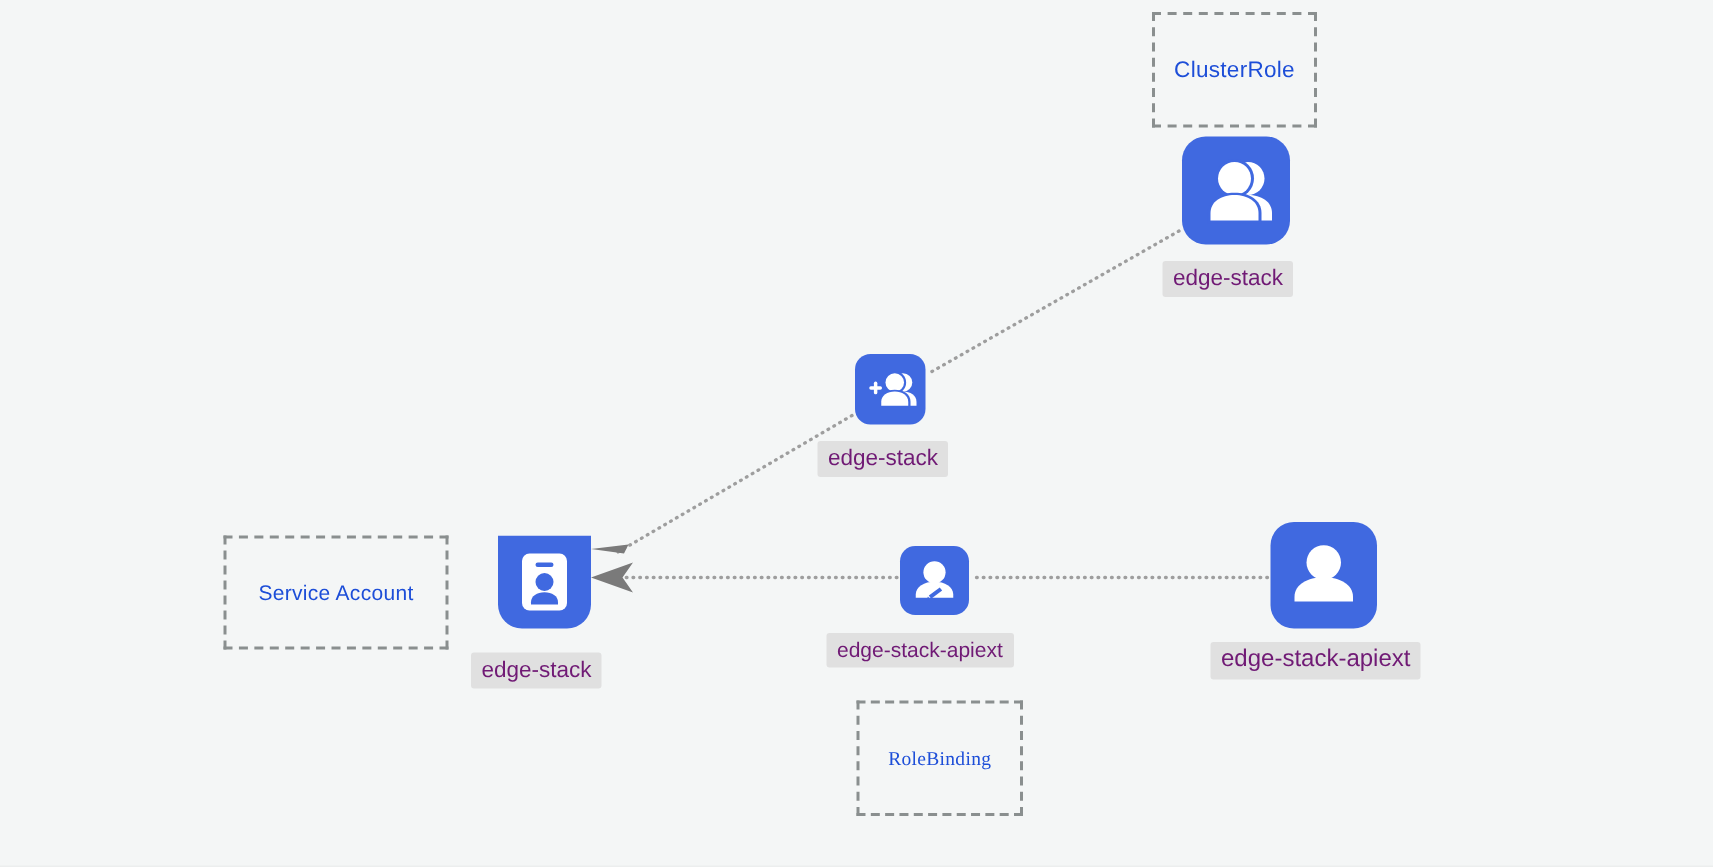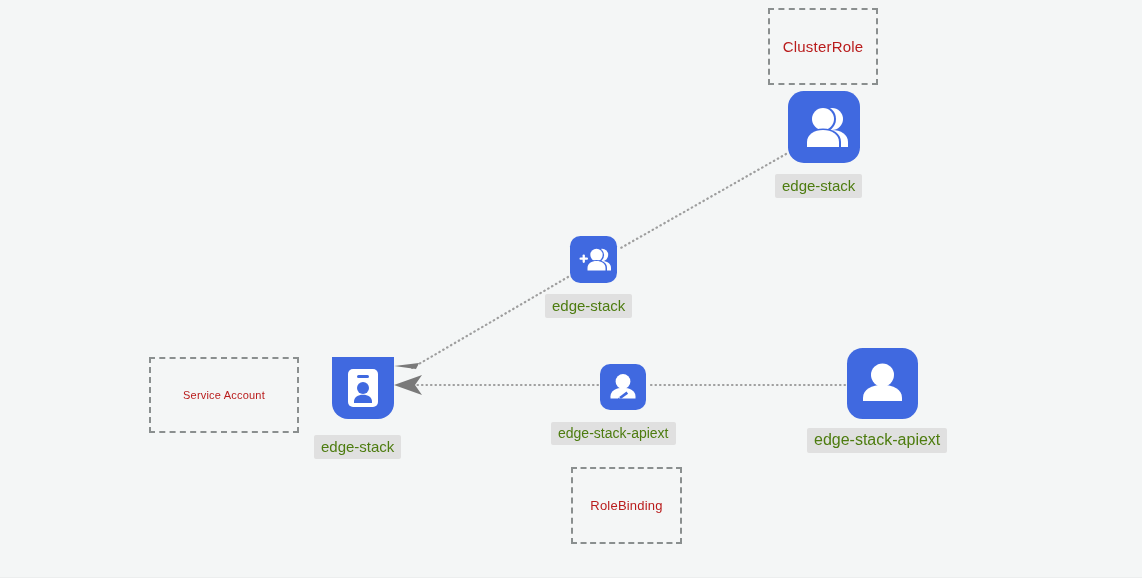--- a/index.html
+++ b/index.html
@@ -38,21 +38,21 @@
     position: absolute;
     box-sizing: border-box;
     border: 2px dashed #8a8f8f;
     background: transparent;
     display: flex;
     align-items: center;
     justify-content: center;
     z-index: 2;
   }
   .kind-box-label {
-    color: #b91c1c;
+    color: #1d4ed8;
     letter-spacing: 0.2px;
     white-space: nowrap;
     font-weight: 400;
   }
 
   
   .node {
     position: absolute;
     z-index: 3;
   }
@@ -73,21 +73,21 @@
   .node-badge-shape {
     position: absolute;
     left: 0; top: 0;
     display: block;
   }
 
   
   .name-chip {
     position: absolute;
     background: #e0e0e0;
-    color: #4d7c0f;
+    color: #701a75;
     padding: 3px 7px 4px 7px;
     white-space: nowrap;
     border-radius: 2px;
     z-index: 4;
     font-weight: 400;
     line-height: 1.15;
   }
 
   .bottom-hairline {
     position: absolute;
@@ -115,24 +115,24 @@
     <line x1="598" y1="385" x2="416" y2="385" stroke="#9e9e9e" stroke-width="2.2" stroke-linecap="round" stroke-dasharray="0.5 4"></line>
     <polygon points="394,385 422,375 415,385 422,395" fill="#7a7a7a"></polygon>
   </svg>
 
   <div class="kind-box" style="left:768px; top:8px; width:110px; height:77px;">
     <span class="kind-box-label" style="font-size:15px;">ClusterRole</span>
   </div>
 
 
   <div class="kind-box" style="left:149px; top:357px; width:150px; height:76px;">
-    <span class="kind-box-label" style="font-size:11px;">Service Account</span>
-  </div>
-
-  <div class="kind-box" style="left:571px; top:467px; width:111px; height:77px;">
+    <span class="kind-box-label" style="font-size:14px;">Service Account</span>
+  </div>
+
+  <div class="kind-box" style="left:571px; top:467px; width:111px; height:77px;font-family:Liberation Serif, serif;">
     <span class="kind-box-label" style="font-size:13px;">RoleBinding</span>
   </div>
 
 
   <div class="node" style="left:788px; top:91px; width:72px; height:72px;">
     <div class="node-icon rounded" style="width:72px; height:72px;">
       <svg viewBox="0 0 72 72" xmlns="http://www.w3.org/2000/svg">
 
         <circle cx="44" cy="28" r="11" fill="#ffffff"></circle>
         <path d="M28 56 v-5 c0-7.5 7.2-12 16-12 s16 4.5 16 12 v5 z" fill="#ffffff"></path>

